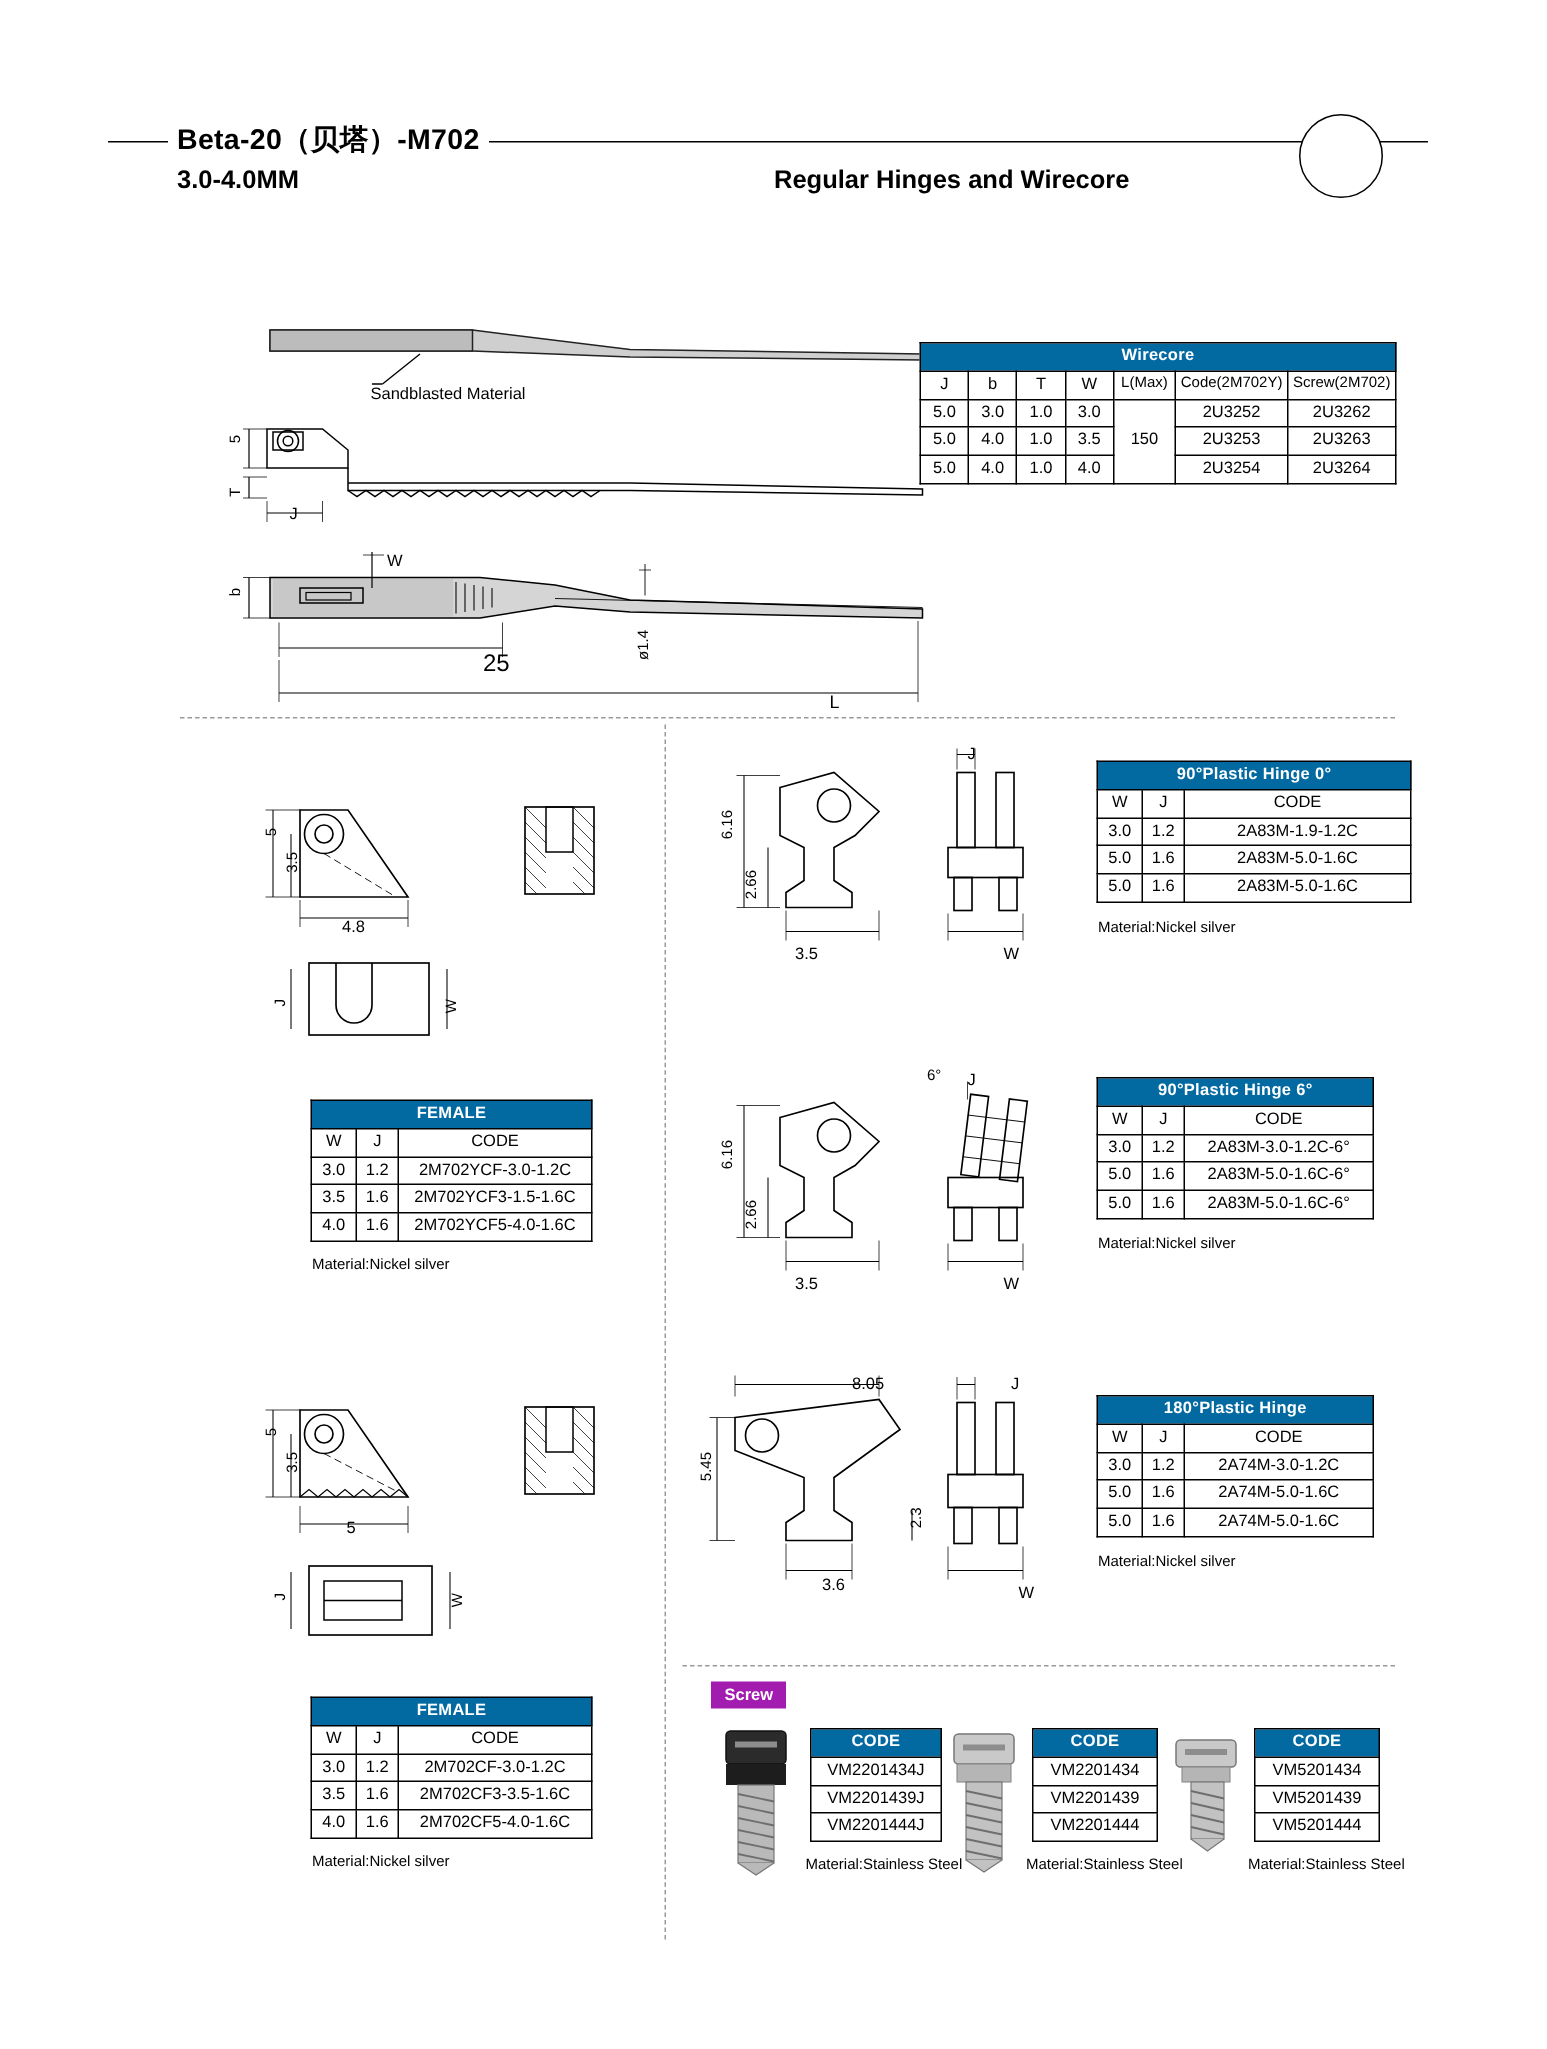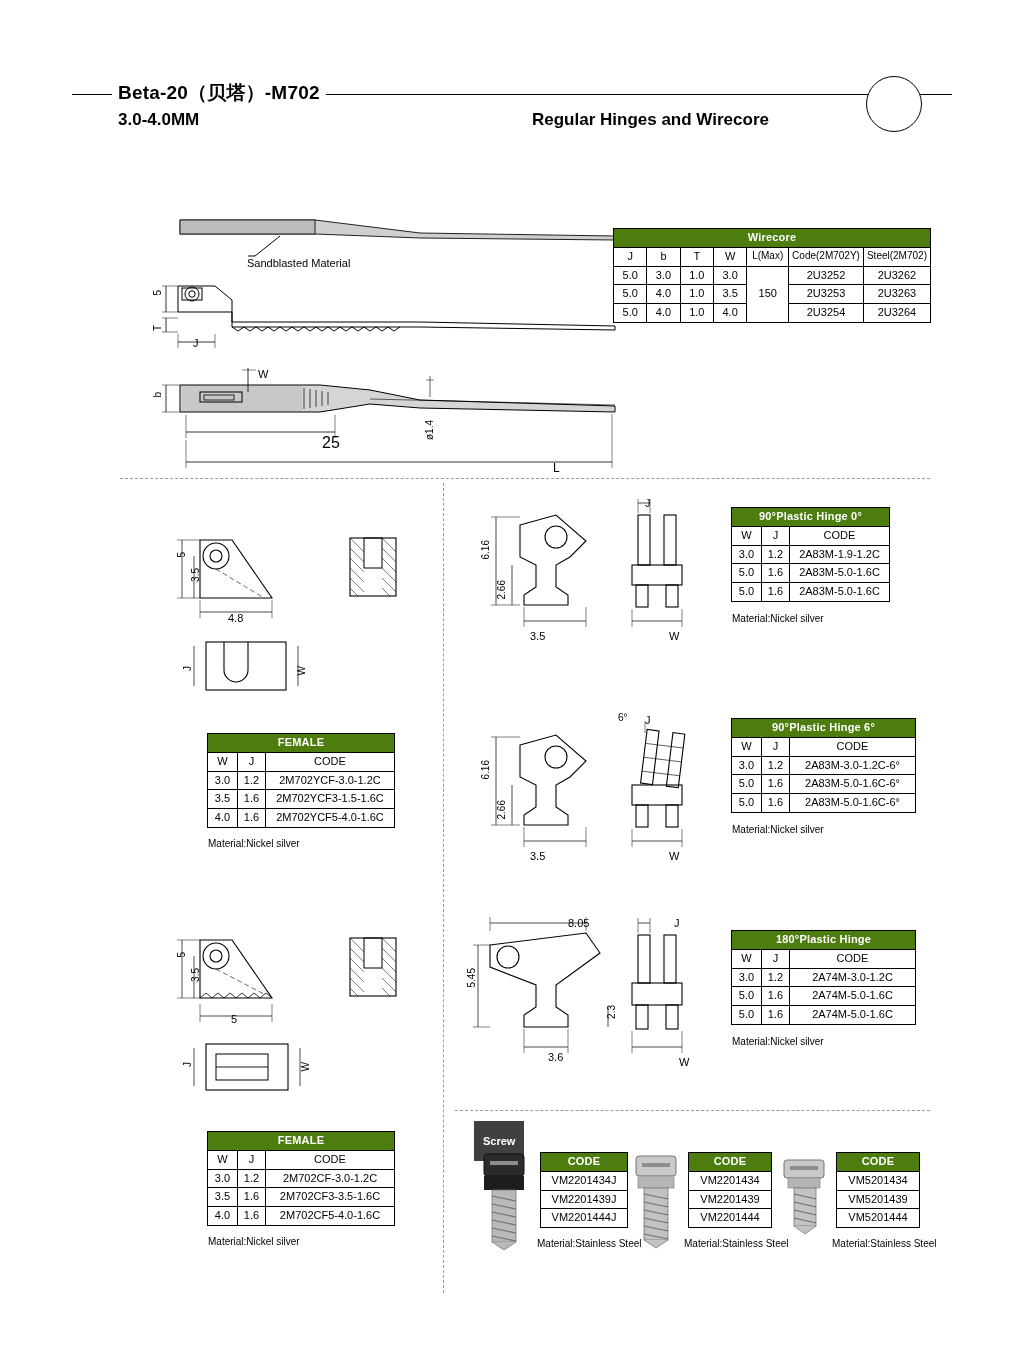--- a/index.html
+++ b/index.html
@@ -27,21 +27,21 @@
     position: absolute; left: 40px; top: 10px;
     background: #fff; padding: 0 6px;
     font-size: 19px; font-weight: bold; letter-spacing: .2px;
     white-space: nowrap;
   }
   .header-sub-left {
     position: absolute; left: 46px; top: 40px;
     font-size: 17px; font-weight: bold;
   }
   .header-sub-right {
-    position: absolute; left: 460px; top: 40px;
+    position: absolute; left: 444px; top: 40px;
     font-size: 17px; font-weight: bold;
   }
   .header-circle {
     position: absolute; right: 30px; top: 6px;
     width: 56px; height: 56px; border: 1px solid #000; border-radius: 50%;
     background: #fff;
   }
   svg { display: block; }
 
   
@@ -53,21 +53,21 @@
   }
   .tbl th, .tbl td {
     border: 1px solid #000;
     text-align: center;
     padding: 2px 3px;
     font-weight: normal;
     line-height: 1.25;
     white-space: nowrap;
   }
   .tbl .hdr-blue {
-    background: #4d7c0f;
+    background: #0369a1;
     color: #fff;
     font-weight: bold;
     font-size: 11px;
     letter-spacing: .2px;
   }
   .mat {
     position: absolute;
     font-size: 10px;
   }
 
@@ -81,25 +81,25 @@
     position: absolute;
     border-left: 1px dashed #9a9a9a;
   }
   .divider-h {
     position: absolute;
     border-top: 1px dashed #9a9a9a;
   }
 
   .screw-tag {
     position: absolute;
-    background: #404040;
+    background: #a21caf;
     color: #fff;
     font-size: 11px;
     font-weight: bold;
-    padding: 14px 9px;
+    padding: 3px 9px;
   }
 
   .label-txt { position: absolute; font-size: 11px; }
 </style>
 </head>
 <body>
 
 <div class="header">
   <div class="header-rule"></div>
   <div class="header-title">Beta-20（贝塔）-M702</div>
@@ -191,21 +191,21 @@
       <tr>
         <th class="hdr-blue" colspan="7">Wirecore</th>
       </tr>
   <tr>
     <th style="width:34px">J</th>
     <th style="width:34px">b</th>
     <th style="width:34px">T</th>
     <th style="width:34px">W</th>
     <th style="width:42px; font-size:10px;">L(Max)</th>
     <th style="width:66px; font-size:10px;">Code(2M702Y)</th>
-    <th style="width:66px; font-size:10px;">Steel(2M702)</th>
+    <th style="width:66px; font-size:10px;">Screw(2M702)</th>
   </tr>
   <tr>
     <td>5.0</td>
     <td>3.0</td>
     <td>1.0</td>
     <td>3.0</td>
     <td rowspan="3">150</td>
     <td>2U3252</td>
     <td>2U3262</td>
   </tr>
@@ -386,21 +386,21 @@
     <line x1="172" y1="114" x2="172" y2="132" stroke="#000" stroke-width="0.5"></line>
     <line x1="222" y1="114" x2="222" y2="132" stroke="#000" stroke-width="0.5"></line>
   </svg>
 </div>
 <div class="vert" style="position:absolute; left:480px; top:540px;">6.16</div>
 <div class="vert" style="position:absolute; left:496px; top:580px;">2.66</div>
 <div class="label-txt" style="left:530px; top:630px;">3.5</div>
 <div class="label-txt" style="left:645px; top:497px;">J</div>
 <div class="label-txt" style="left:669px; top:630px;">W</div>
 
-<table class="tbl" style="left:731px; top:507px; width:159px;">
+<table class="tbl" style="left:731px; top:507px; width:210px;">
   <tbody>
       <tr>
         <th class="hdr-blue" colspan="3">90°Plastic Hinge 0°</th>
       </tr>
   <tr>
     <th style="width:30px">W</th>
     <th style="width:28px">J</th>
     <th>CODE</th>
   </tr>
   <tr>

